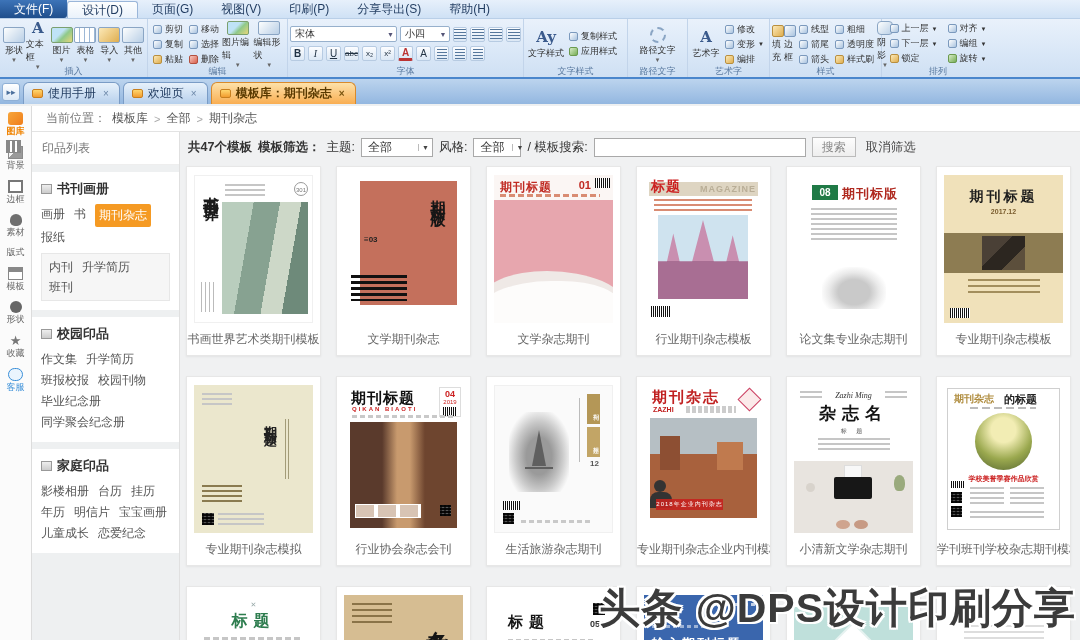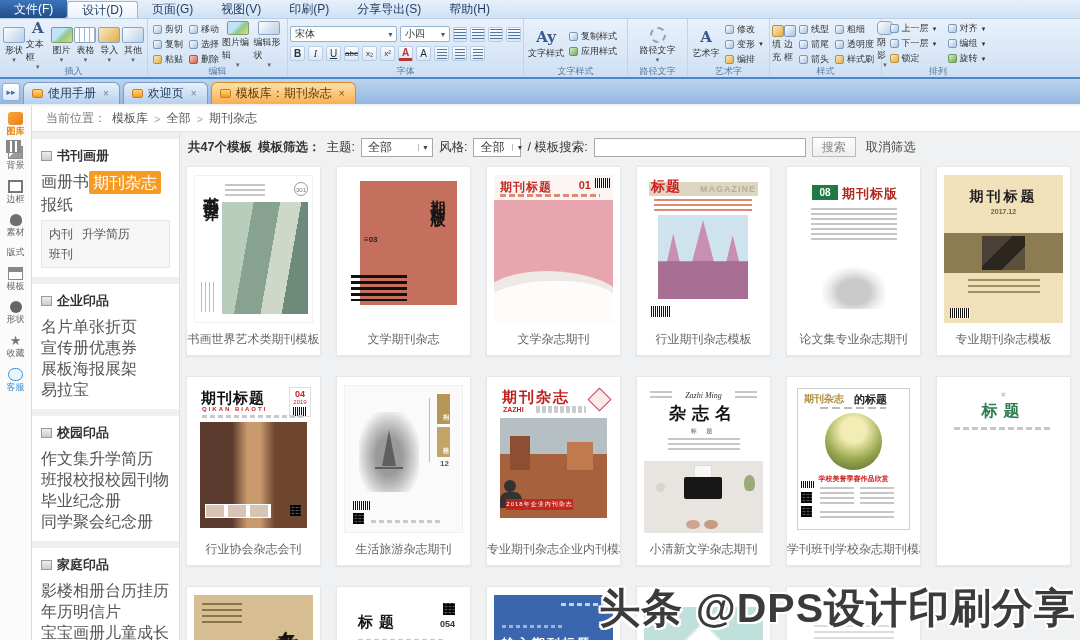--- a/index.html
+++ b/index.html
@@ -33,21 +33,21 @@
   .combo{background:#fff;border:1px solid #97b0cc;border-radius:2px;height:16px;display:flex;align-items:center;justify-content:space-between;font-size:10px;color:#333;padding:0 2px 0 4px}
   .combo .car{font-size:7px;color:#557}
   .tbtn{width:15px;height:15px;border:1px solid transparent;border-radius:2px;display:flex;align-items:center;justify-content:center;font-size:10px;color:#234;background:linear-gradient(180deg,#fcfdff,#dce8f5);border-color:#b7cbe2}
   .tbtn.b{font-weight:bold}.tbtn.i{font-style:italic;font-family:"Liberation Serif",serif}.tbtn.u{text-decoration:underline}.tbtn.s{text-decoration:line-through}
   .alic{width:12px;height:10px;background:repeating-linear-gradient(180deg,#55779c 0 1px,transparent 1px 3px)}
 
   
   .tabstrip{height:25px;background:linear-gradient(180deg,#bcd4ee,#93b7e0);display:flex;align-items:flex-end;padding-left:2px;gap:3px}
   .tscroll{width:18px;height:18px;margin-bottom:3px;background:linear-gradient(180deg,#fff,#dce9f6);border:1px solid #8fb0d6;border-radius:3px;color:#4a6f9c;font-size:9px;display:flex;align-items:center;justify-content:center}
   .dtab{height:22px;display:flex;align-items:center;gap:5px;padding:0 8px;font-size:12px;color:#1f3a5f;background:linear-gradient(180deg,#e7f1fb,#b7d0ec);border:1px solid #7a9cc6;border-bottom:none;border-radius:6px 6px 0 0}
-  .dtab.active{background:linear-gradient(180deg,#fde1a9,#f9ae52);border-color:#d98a2b;color:#5a3a00;font-weight:normal}
+  .dtab.active{background:linear-gradient(180deg,#fde1a9,#f9ae52);border-color:#d98a2b;color:#5a3a00;font-weight:bold}
   .dtab .dico{width:11px;height:9px;background:linear-gradient(180deg,#ffd76e,#f29c2f);border:1px solid #c87f1e;border-radius:2px}
   .dtab .x{font-size:10px;color:#6b87a8;border:1px solid transparent;padding:0 1px;line-height:10px}
   .dtab.active .x{color:#7a5510}
 
   
   .content{position:absolute;top:106px;left:0;right:0;bottom:0;display:flex}
   .iconbar{width:32px;background:#fbfbfb;border-right:1px solid #dcdcdc;display:flex;flex-direction:column;align-items:center;padding-top:2px}
   .ib{width:32px;padding:4px 0 5px;text-align:center;font-size:9px;color:#666;line-height:11px}
   .ib .si{width:15px;height:13px;margin:0 auto 1px}
   .si.pic{background:linear-gradient(135deg,#f7a63b,#ef7d1a);border-radius:3px}
@@ -66,21 +66,21 @@
   .breadcrumb{height:26px;background:#fff;border-bottom:1px solid #e3e3e3;display:flex;align-items:center;padding-left:14px;font-size:12px;color:#777;gap:6px}
   .breadcrumb .seg{color:#555}
   .breadcrumb .sep{color:#aaa;font-size:11px}
 
   .lower{flex:1;display:flex;min-height:0}
   .panel{width:148px;background:#eef0f1;border-right:1px solid #e0e0e0;overflow:hidden}
   .panel-title{background:#fff;font-size:12px;color:#777;padding:8px 10px 7px;border-bottom:1px solid #eee}
   .psec{background:#fff;margin-top:7px;padding:8px 9px 9px}
   .psec h3{font-size:13px;color:#333;display:flex;align-items:center;gap:5px;margin-bottom:6px}
   .psec h3 .pi{width:11px;height:10px;border:1px solid #999;background:linear-gradient(180deg,#eee,#ccc);flex:0 0 auto}
-  .tagrow{font-size:16px;color:#555;line-height:21px;display:flex;flex-wrap:wrap;column-gap:0}
+  .tagrow{font-size:12px;color:#555;line-height:21px;display:flex;flex-wrap:wrap;column-gap:9px}
   .tag{cursor:pointer;white-space:nowrap}
   .tag.hot{background:#f59a23;color:#fff;padding:1px 4px;border-radius:2px}
   .subbox{margin-top:5px;background:#f6f6f6;border:1px solid #e7e7e7;padding:3px 7px;font-size:12px;color:#555;display:flex;column-gap:9px;flex-wrap:wrap;line-height:20px}
 
   .main{flex:1;position:relative;background:#f0f1f2;min-width:0;overflow:hidden}
   .filterbar{height:30px;display:flex;align-items:center;padding-left:8px;font-size:12.5px;color:#333;gap:6px;white-space:nowrap}
   .filterbar .bold{font-weight:bold}
   .fsel{background:#fff;border:1px solid #a9a9a9;height:19px;display:flex;align-items:center;justify-content:space-between;font-size:12px;padding:0 3px 0 6px;gap:8px}
   .fsel .car{font-size:7px;color:#444;border-left:1px solid #bbb;padding-left:3px}
   .finput{width:212px;height:19px;border:1px solid #a9a9a9;background:#fff}
@@ -591,51 +591,36 @@
         <span class="seg">模板库</span>
         <span class="sep">&gt;</span>
         <span class="seg">全部</span>
         <span class="sep">&gt;</span>
         <span class="seg">期刊杂志</span>
       </div>
 
       <div class="lower">
 
         <div class="panel">
+          <div class="panel-title">印品列表</div>
           <div class="psec">
             <h3>
                 <span class="pi"></span>
                 <span>书刊画册</span>
               </h3>
             <div class="tagrow">
               <span class="tag">画册</span>
               <span class="tag">书</span>
               <span class="tag hot">期刊杂志</span>
               <span class="tag">报纸</span>
             </div>
             <div class="subbox">
               <span class="tag">内刊</span>
               <span class="tag">升学简历</span>
               <span class="tag">班刊</span>
-            </div>
-          </div>
-          <div class="psec">
-            <h3>
-                <span class="pi"></span>
-                <span>企业印品</span>
-              </h3>
-            <div class="tagrow">
-              <span class="tag">名片</span>
-              <span class="tag">单张</span>
-              <span class="tag">折页</span>
-              <span class="tag">宣传册</span>
-              <span class="tag">优惠券</span>
-              <span class="tag">展板海报</span>
-              <span class="tag">展架</span>
-              <span class="tag">易拉宝</span>
             </div>
           </div>
           <div class="psec">
             <h3>
                 <span class="pi"></span>
                 <span>校园印品</span>
               </h3>
             <div class="tagrow">
               <span class="tag">作文集</span>
               <span class="tag">升学简历</span>
@@ -751,20 +736,31 @@
                 <div class="a caps tl"></div>
                 <div class="a band">
                     <div class="a ph"></div>
                   </div>
                 <div class="a ls"></div>
                 <div class="a bc bcx"></div>
               </div>
               <div class="cap">专业期刊杂志模板</div>
             </div>
 
+            <div class="card">
+              <div class="cov c7">
+                <div class="a hl tl"></div>
+                <div class="a ttl vt cal">期刊标题</div>
+                <div class="a vl"></div>
+                <div class="a bl"></div>
+                <div class="a qr"></div>
+                <div class="a qt tl"></div>
+              </div>
+              <div class="cap">专业期刊杂志模拟</div>
+            </div>
 
             <div class="card">
               <div class="cov c8">
                 <div class="a ttl">期刊标题</div>
                 <div class="a sub">QIKAN BIAOTI</div>
                 <div class="a ibox">
                   <div class="iss">04</div>
                   <div class="yr">2019</div>
                   <div class="ibc bcx"></div>
                 </div>

